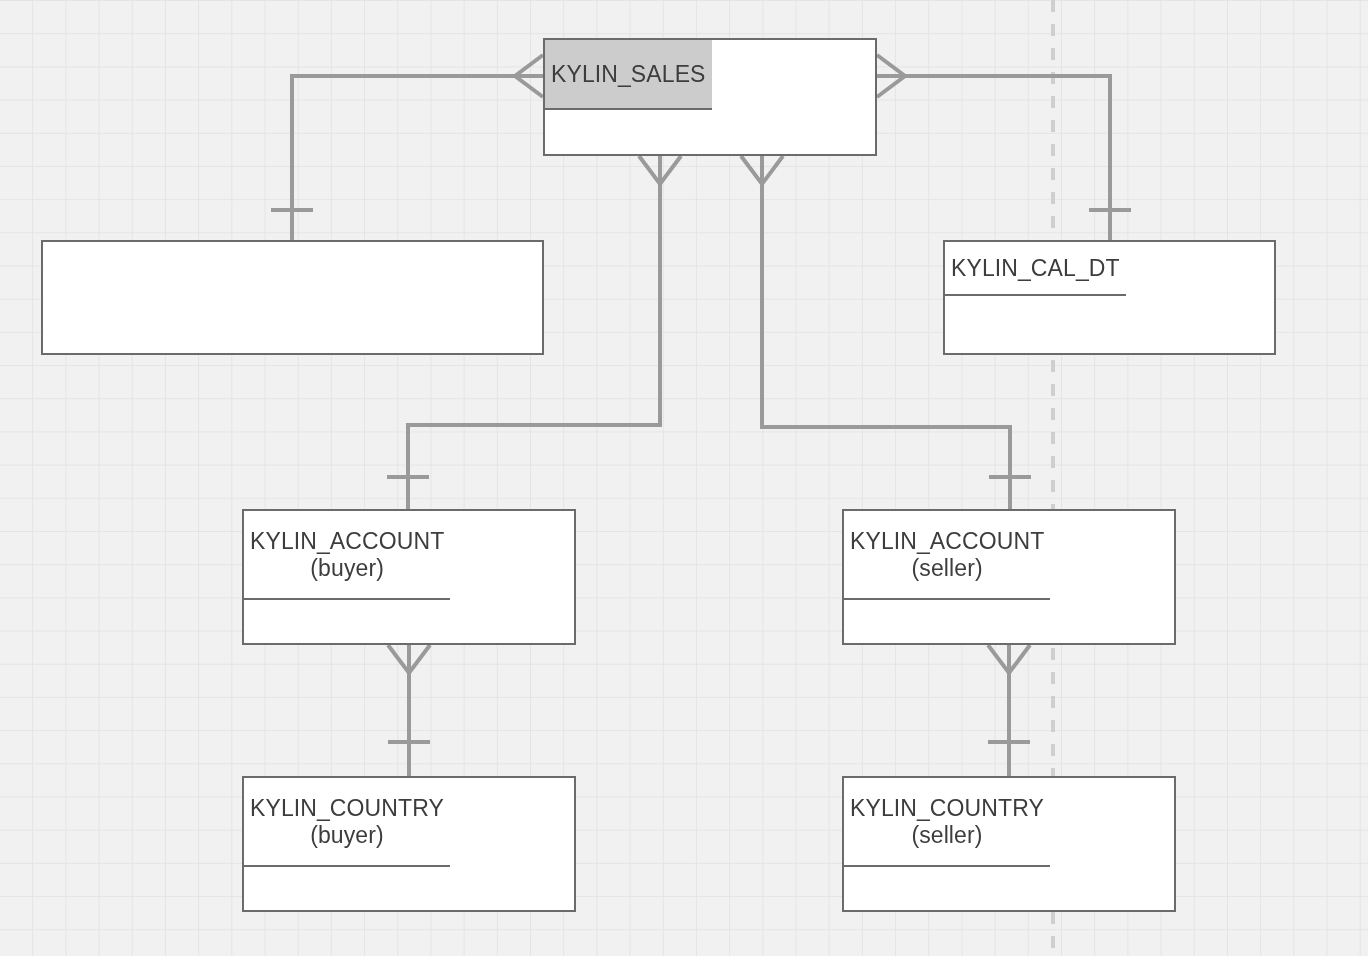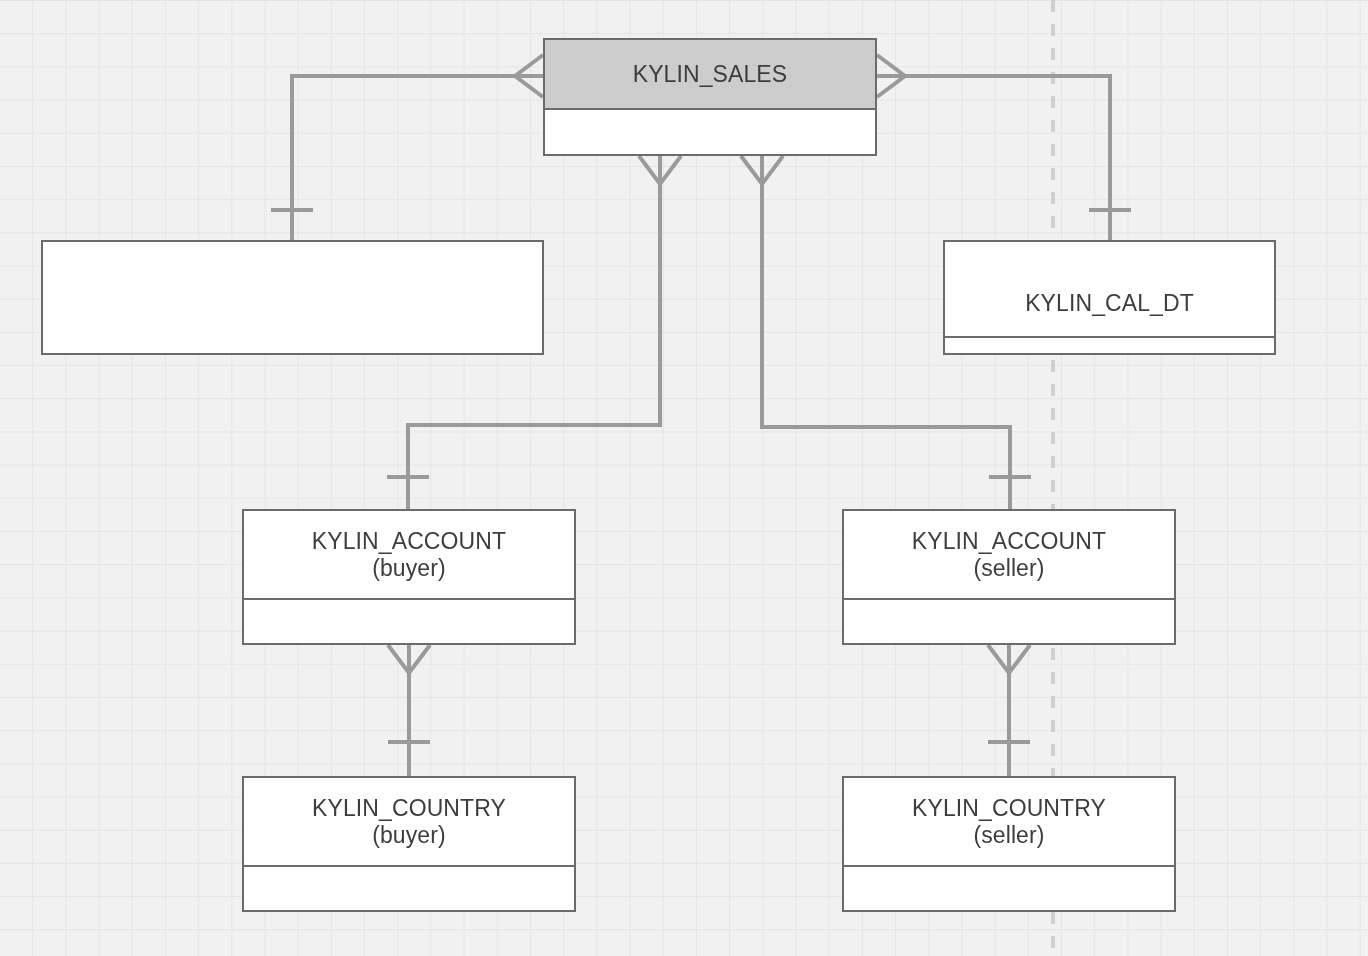--- a/index.html
+++ b/index.html
@@ -27,21 +27,21 @@
     width: 1368px;
     height: 956px;
     pointer-events: none;
   }
   .node {
     position: absolute;
     box-sizing: border-box;
     border: 2.5px solid #6b6b6b;
     background: #ffffff;
     display: flex;
-    flex-direction: column;
+    flex-direction: row;
   }
   .node-header {
     box-sizing: border-box;
     flex: 0 0 auto;
     display: flex;
     align-items: center;
     justify-content: center;
     text-align: center;
     color: #3d3d3d;
     font-size: 23px;
@@ -102,21 +102,21 @@
   <div class="node" style="left:543px; top:38px; width:334px; height:118px;">
     <div class="node-header filled" style="height:70px;">KYLIN_SALES</div>
     <div class="node-body"></div>
   </div>
 
   <div class="node" style="left:41px; top:240px; width:503px; height:115px;">
     <div class="node-body"></div>
   </div>
 
   <div class="node" style="left:943px; top:240px; width:333px; height:115px;">
-    <div class="node-header plain" style="height:68px;margin-top:28px;">KYLIN_CAL_DT</div>
+    <div class="node-header plain" style="height:54px;">KYLIN_CAL_DT</div>
     <div class="node-body"></div>
   </div>
 
   <div class="node" style="left:242px; top:509px; width:334px; height:136px;">
     <div class="node-header plain" style="height:89px;">KYLIN_ACCOUNT
 (buyer)</div>
     <div class="node-body"></div>
   </div>
 
   <div class="node" style="left:842px; top:509px; width:334px; height:136px;">

